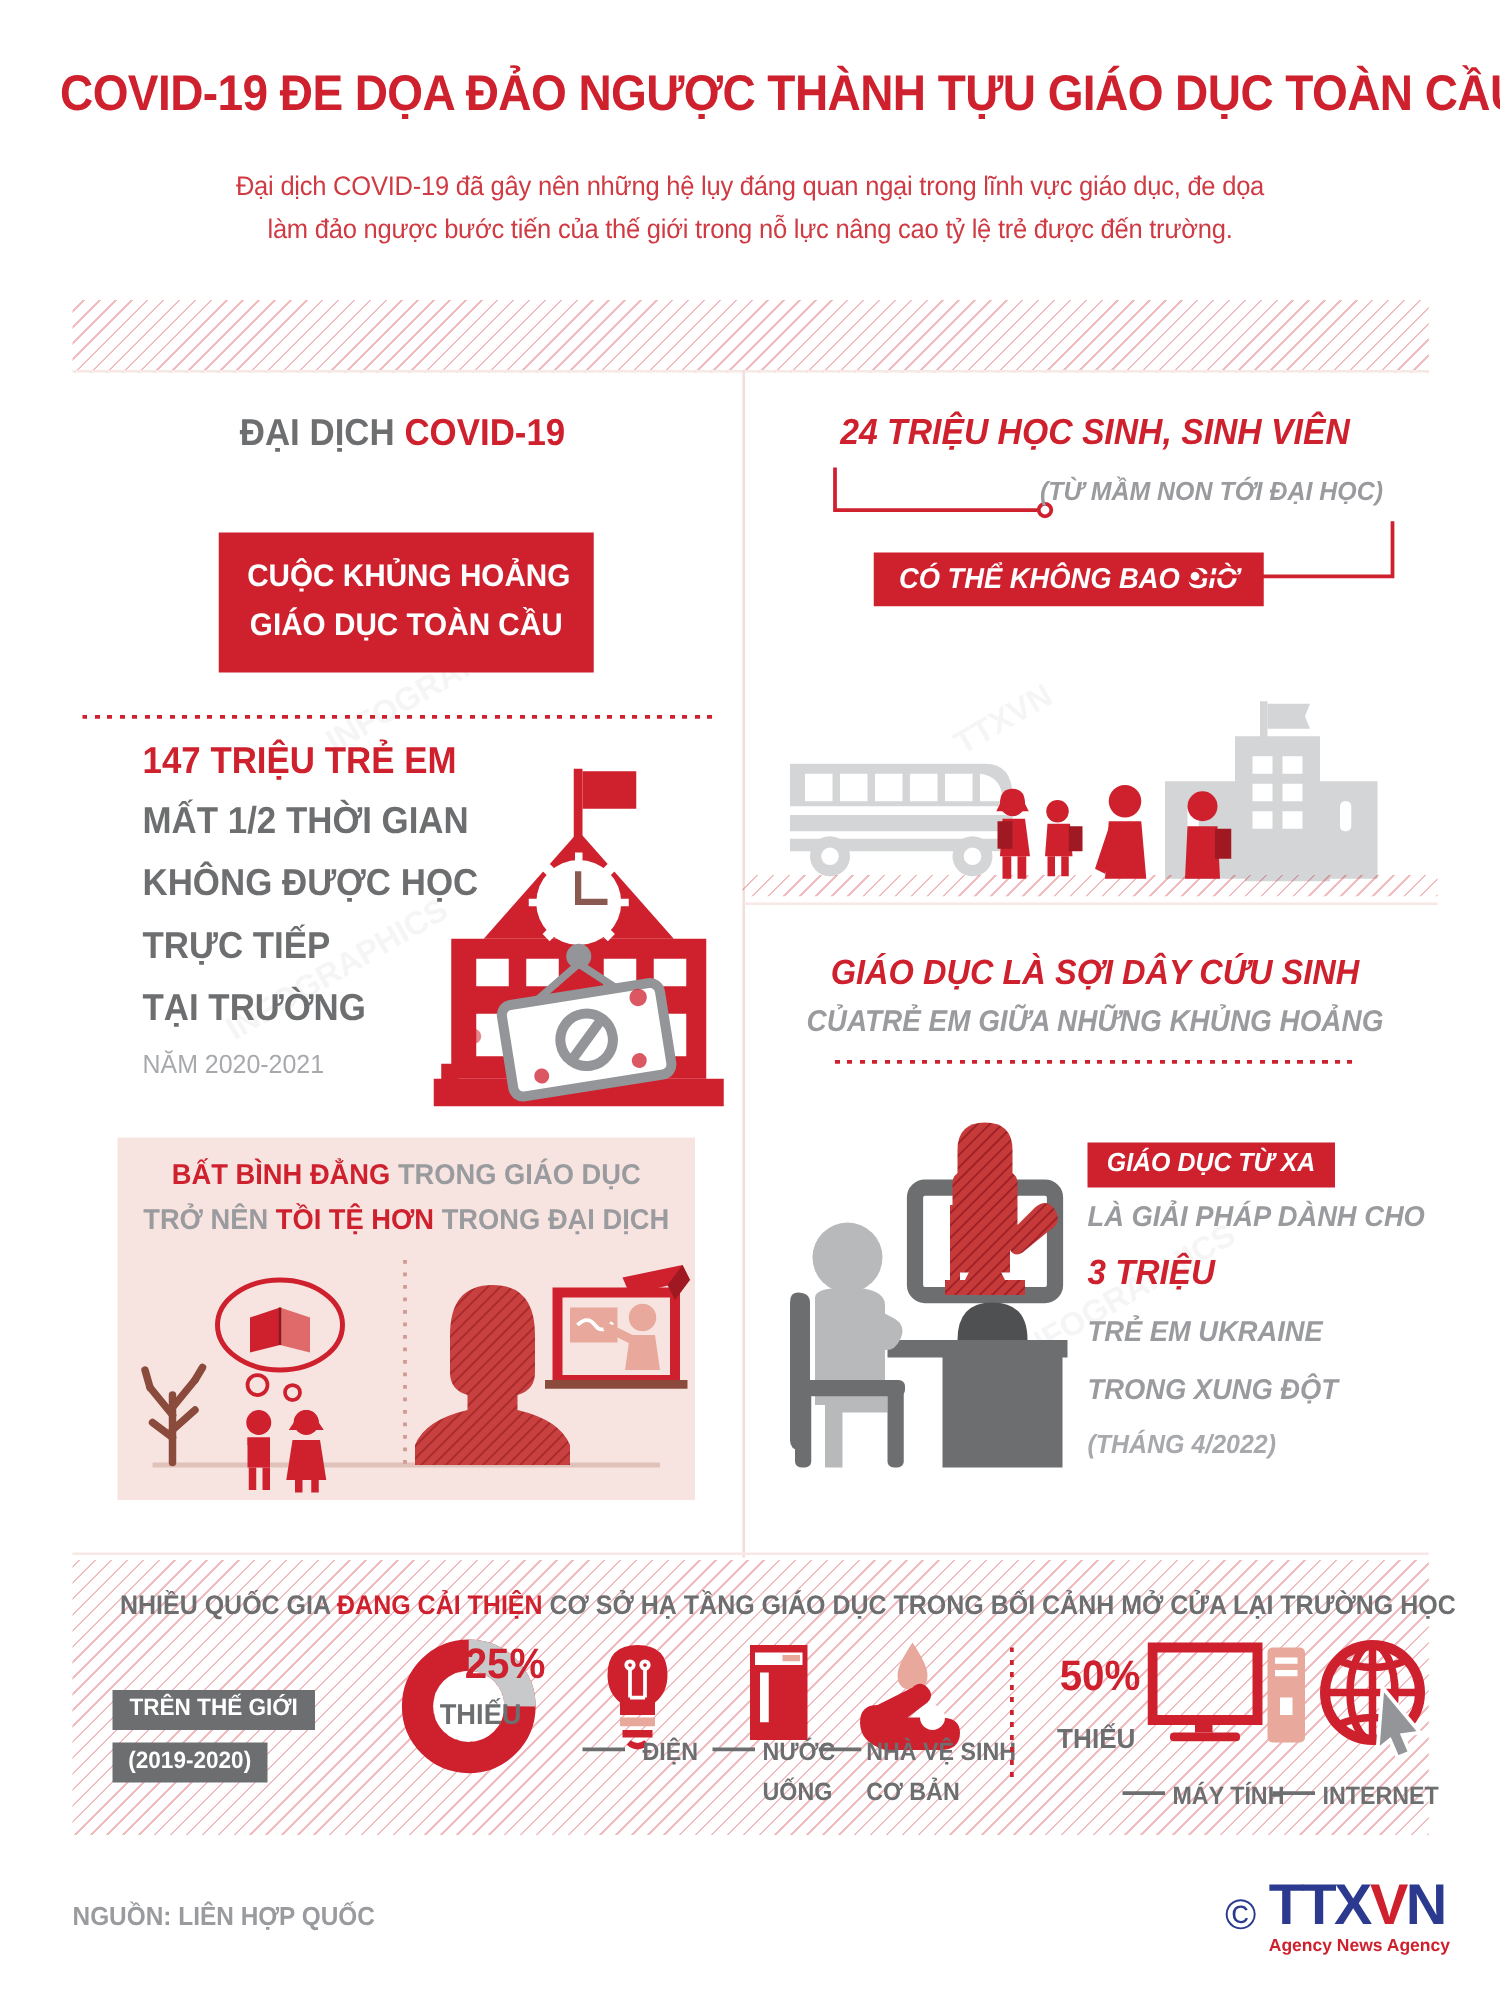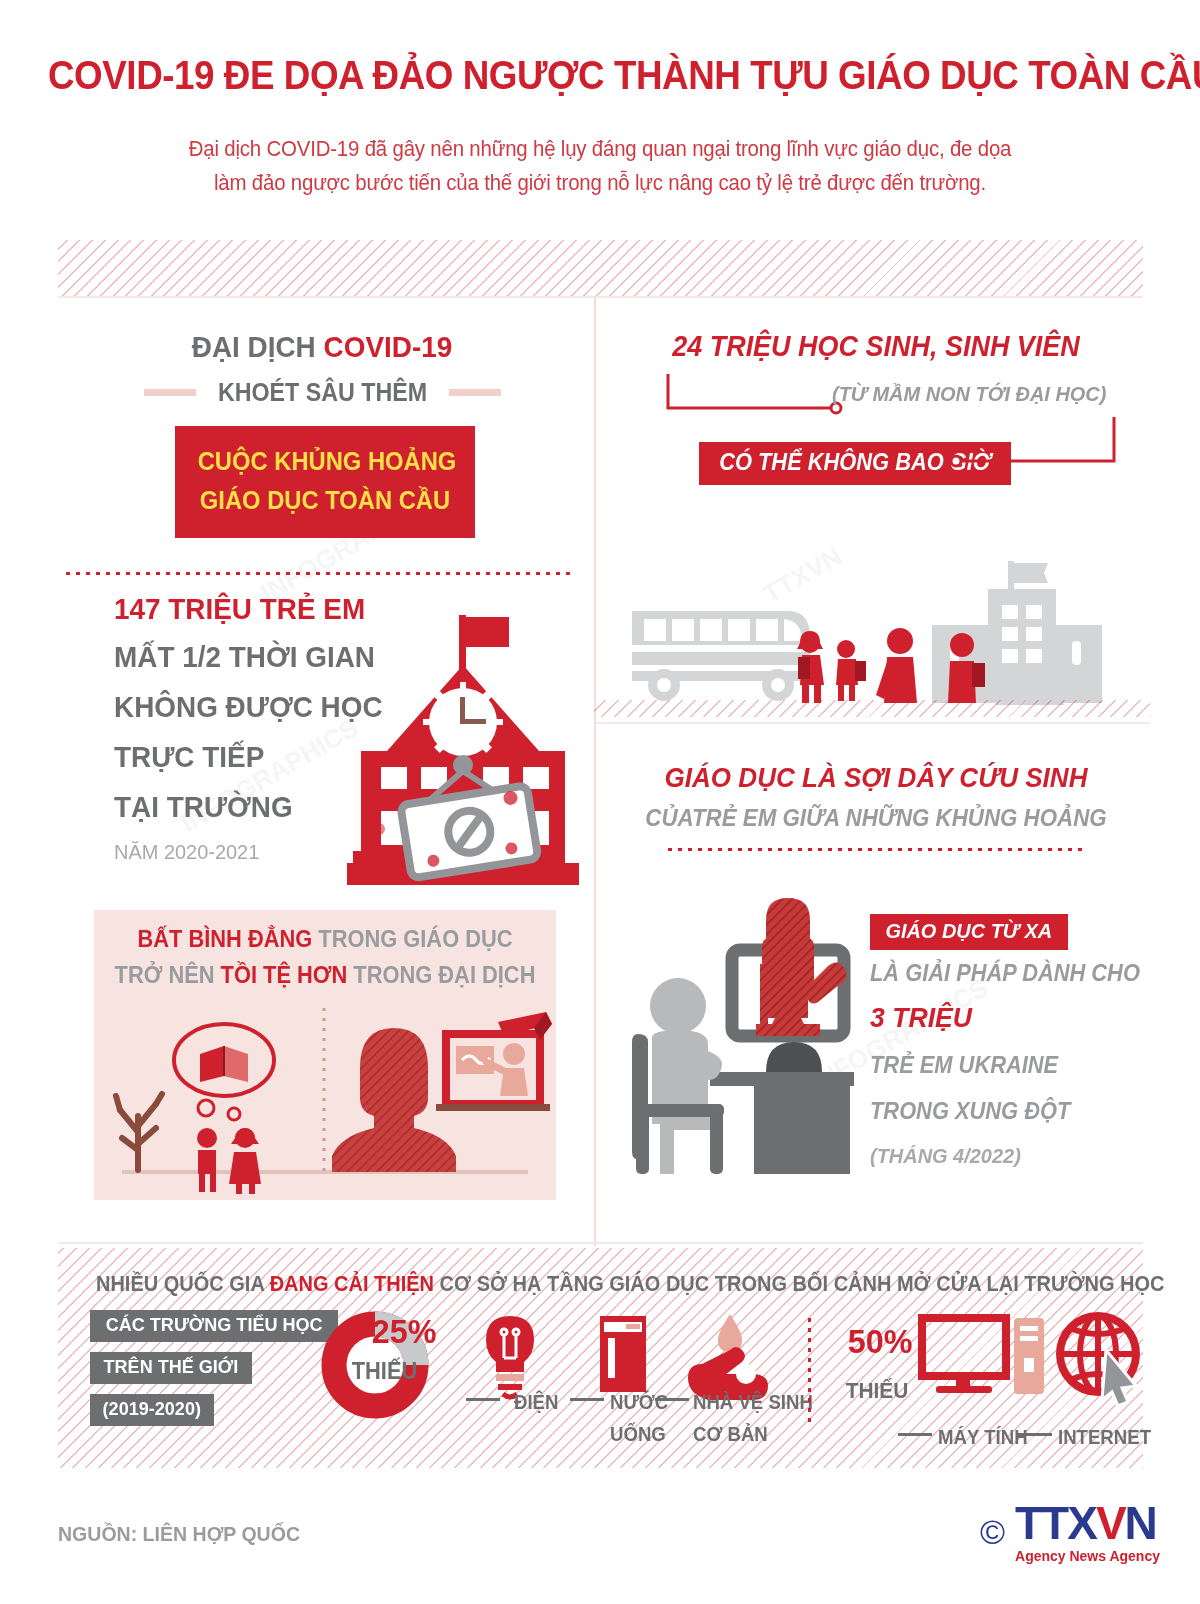--- a/index.html
+++ b/index.html
@@ -53,21 +53,21 @@
     position:absolute;left:0;top:30px;width:528px;text-align:center;
     font-size:30px;font-weight:bold;color:#6d6e70;letter-spacing:0px;
     transform:scaleX(0.93);
   }
   #l-dich .red{color:#cf202e;}
   #l-khoet-wrap{position:absolute;left:0;top:78px;width:528px;display:flex;align-items:center;justify-content:center;gap:14px;}
   .dash{width:52px;height:7px;background:#f2cfc9;}
   #l-khoet{font-size:25px;font-weight:bold;color:#6d6e70;transform:scaleX(0.93);white-space:nowrap;}
   #l-redbox{
     position:absolute;left:117px;top:126px;width:300px;
-    background:#cf202e;color:#fde047;
+    background:#cf202e;color:#ffffff;
     padding:16px 16px 18px 16px;
     box-sizing:border-box;
   }
   #l-redbox div{font-size:25px;line-height:39px;font-weight:bold;text-align:center;transform:scaleX(0.95);white-space:nowrap;}
   #l-sep1{position:absolute;left:8px;top:272px;width:510px;}
   #l-147{
     position:absolute;left:56px;top:292px;
     font-size:30px;font-weight:bold;color:#cf202e;transform:scaleX(0.93);
     transform-origin:left center;white-space:nowrap;
   }
@@ -194,25 +194,20 @@
 
 <div class="wm" style="left:250px;top:530px;">INFOGRAPHICS</div>
 <div class="wm" style="left:760px;top:560px;">TTXVN</div>
 <div class="wm" style="left:170px;top:760px;">INFOGRAPHICS</div>
 <div class="wm" style="left:800px;top:1020px;">INFOGRAPHICS</div>
 
 <div id="left-col">
 
   <div id="l-dich"><span>ĐẠI DỊCH </span><span class="red">COVID-19</span></div>
 
-  <div id="l-khoet-wrap">
-    <span class="dash"></span>
-    <span id="l-khoet">KHOÉT SÂU THÊM</span>
-    <span class="dash"></span>
-  </div>
 
   <div id="l-redbox">
     <div>CUỘC KHỦNG HOẢNG</div>
     <div>GIÁO DỤC TOÀN CẦU</div>
   </div>
 
   <div id="l-sep1" class="dotrule"></div>
 
   <div id="l-147">147 TRIỆU TRẺ EM</div>
   <div class="l-line" style="top:340px;">MẤT 1/2 THỜI GIAN</div>
@@ -470,21 +465,20 @@
   <div class="r-line" style="top:752px;">TRẺ EM UKRAINE</div>
   <div class="r-line" style="top:798px;">TRONG XUNG ĐỘT</div>
   <div class="r-line small" style="top:844px;">(THÁNG 4/2022)</div>
 </div>
 
 <div id="bottom-rule" style="position:absolute;left:58px;top:1242px;width:1085px;height:2px;background:#f7e7e5;"></div>
 <div id="bottom-banner" class="hatch">
 
   <div id="bb-title"><span>NHIỀU QUỐC GIA </span><span class="red">ĐANG CẢI THIỆN</span><span> CƠ SỞ HẠ TẦNG GIÁO DỤC TRONG BỐI CẢNH MỞ CỬA LẠI TRƯỜNG HỌC</span></div>
 
-  <div id="gb1" class="graybox"><span>CÁC TRƯỜNG TIỂU HỌC</span></div>
   <div id="gb2" class="graybox"><span>TRÊN THẾ GIỚI</span></div>
   <div id="gb3" class="graybox"><span>(2019-2020)</span></div>
 
   <svg id="donut" width="118" height="118" viewBox="0 0 118 118">
     <circle cx="59" cy="59" r="41" fill="none" stroke="#cf202e" stroke-width="25"></circle>
     <circle cx="59" cy="59" r="41" fill="none" stroke="#c8c9cb" stroke-width="25" stroke-dasharray="64.4 193.2" stroke-dashoffset="0" transform="rotate(-90 59 59)"></circle>
     <circle cx="59" cy="59" r="28" fill="#fff"></circle>
   </svg>
   <div id="pct25">25%</div>
   <div id="thieu25">THIẾU</div>

